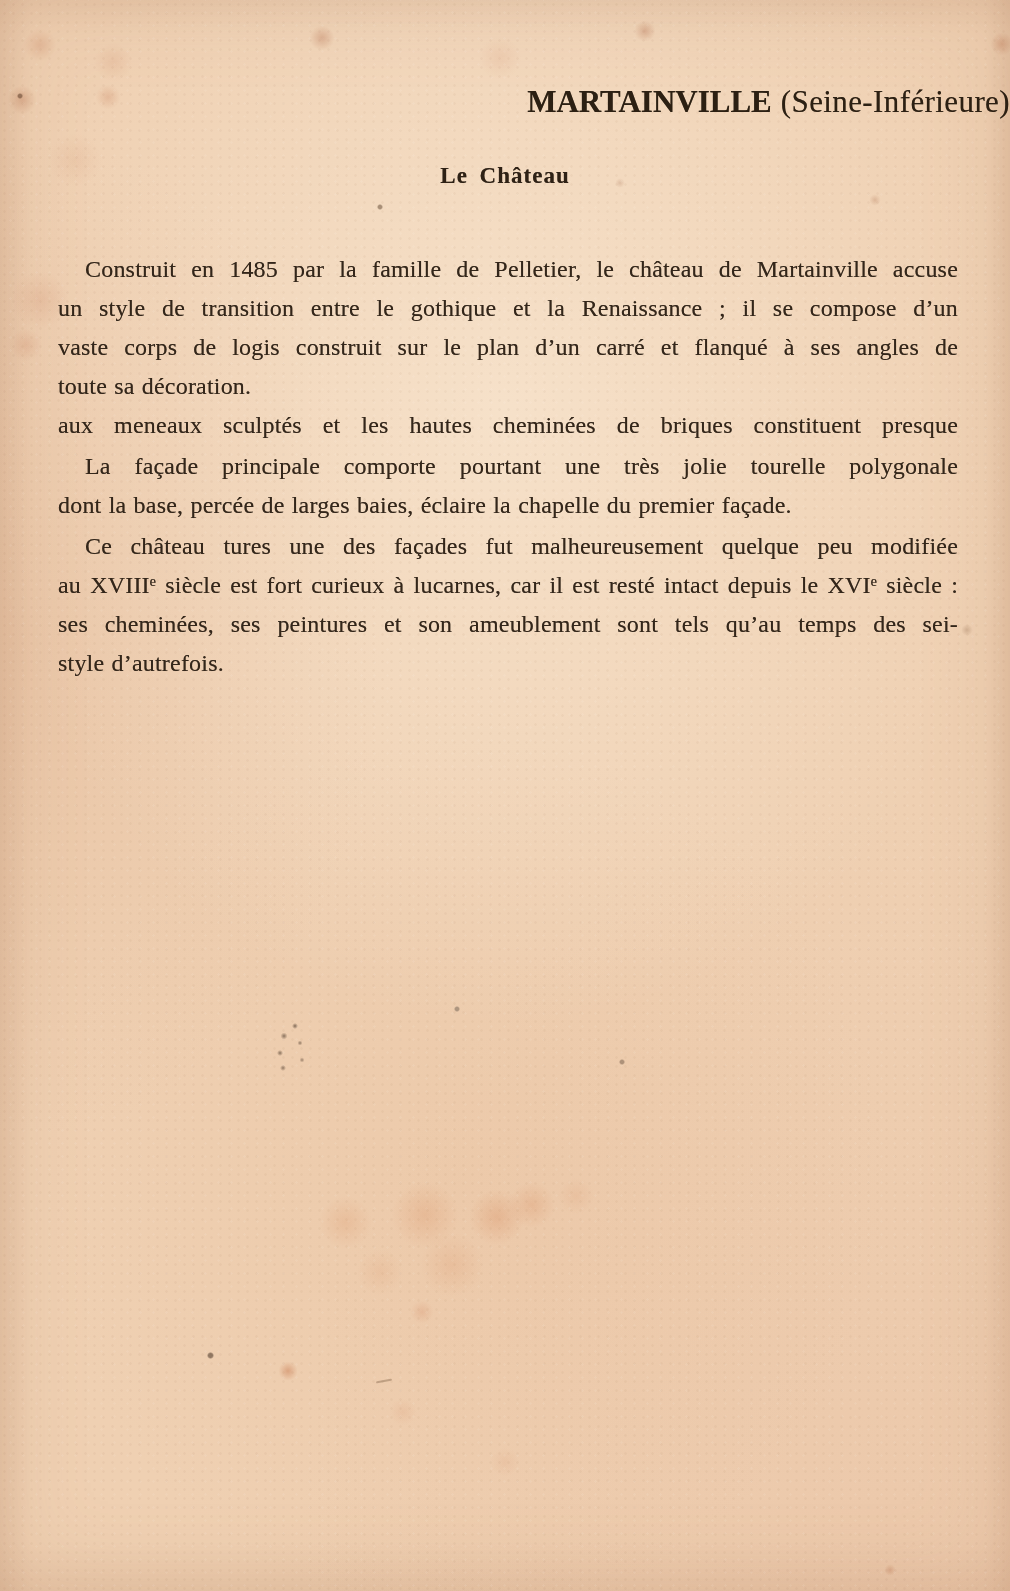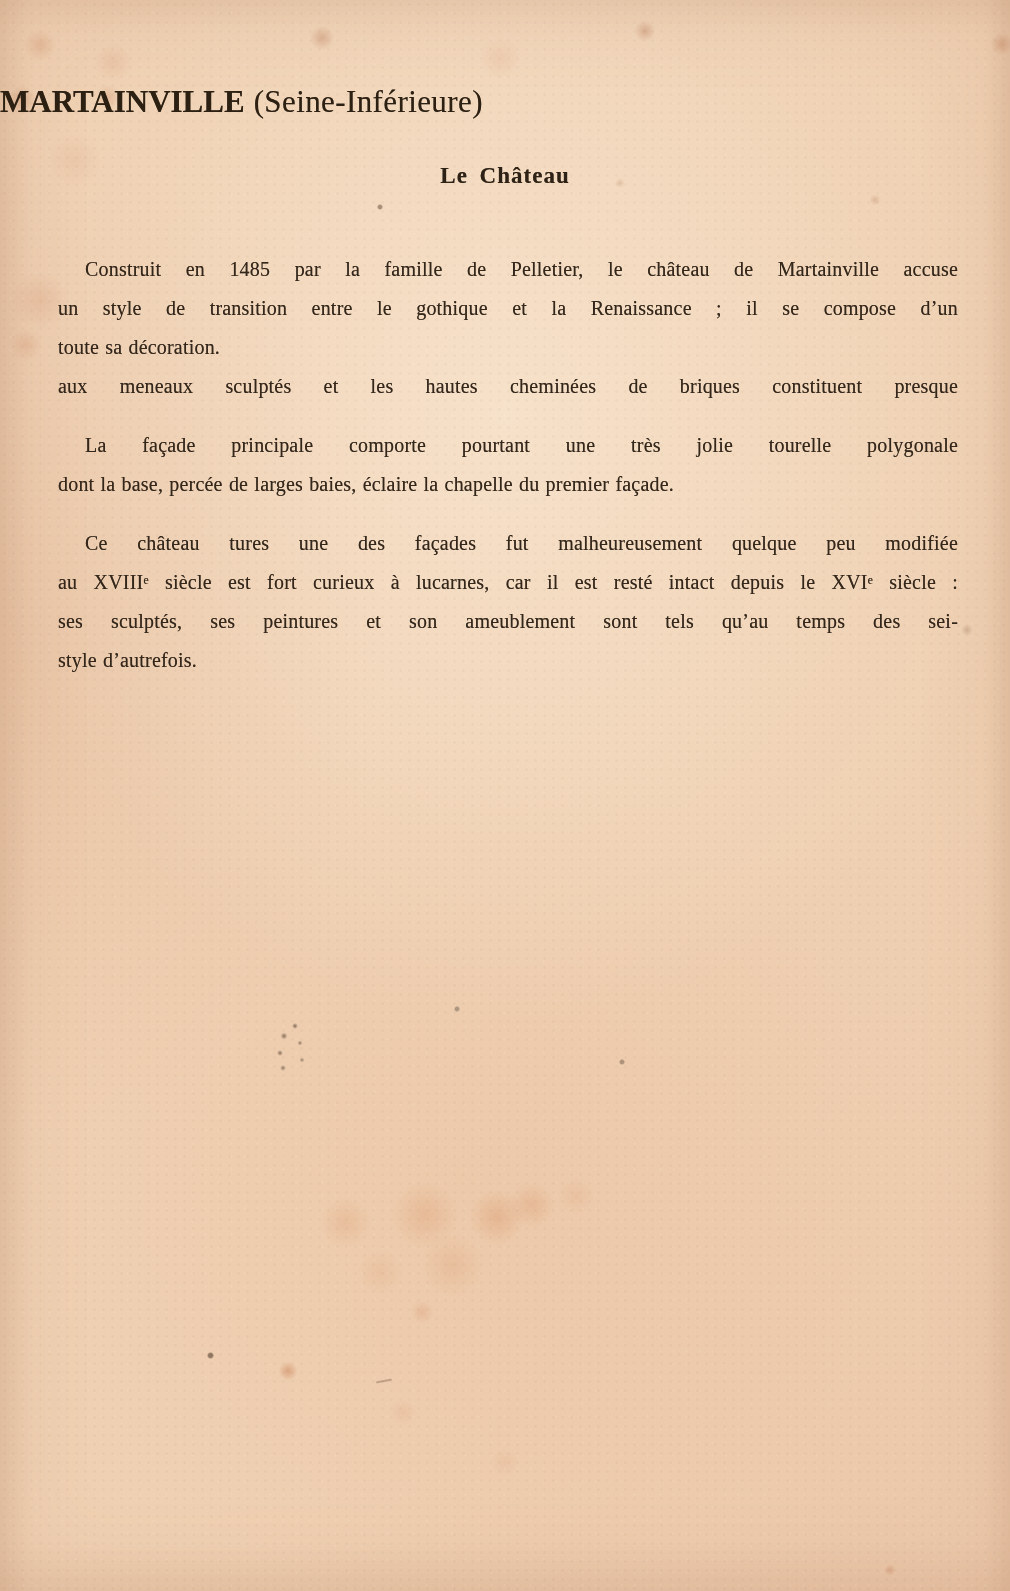--- a/index.html
+++ b/index.html
@@ -50,41 +50,41 @@
       radial-gradient(circle 2px   at 13px 50px, rgba(55,38,25,0.50), transparent 3px);
     pointer-events:none;
   }
   .scratch {
     position:absolute; left:376px; top:1380px; width:16px; height:2px;
     background:rgba(110,80,55,0.35); transform:rotate(-10deg); border-radius:1px;
     pointer-events:none;
   }
   h1.title {
     position:absolute; top:82px; left:0; right:0; margin:0;
-    text-align:left;
+    text-align:right;
     font-size:31px; line-height:40px; font-weight:bold;
     color:#2c2013;
     text-shadow:0 0 0.6px rgba(44,32,19,0.5);
   }
   .title-region { font-weight:normal; margin-left:9px; letter-spacing:0.4px; }
   h2.subtitle {
     position:absolute; top:161px; left:0; right:0; margin:0;
     text-align:center;
     font-size:23px; line-height:30px; font-weight:bold;
     letter-spacing:1px; word-spacing:5px;
     color:#2e2115;
     text-shadow:0 0 0.6px rgba(46,33,21,0.5);
   }
   .body-text {
     position:absolute; top:250px; left:58px; width:900px;
-    font-size:20px; line-height:39px;
+    font-size:24px; line-height:39px;
     letter-spacing:0.2px; word-spacing:1px;
     text-shadow:0 0 0.6px rgba(51,38,26,0.55);
   }
-  .para + .para { margin-top:20px; }
+  .para + .para { margin-top:2px; }
   .ln { text-align:justify; text-align-last:justify; height:39px; overflow:hidden; }
   .ln.first { text-indent:27px; }
   .ln.last { text-align-last:left; }
 </style>
 </head>
 <body>
 
 <div class="page">
   <div class="grain"></div>
 
@@ -125,27 +125,28 @@
   <h1 class="title">
     <span class="title-main">MARTAINVILLE</span><span class="title-region">(Seine-Inférieure)</span>
   </h1>
 
   <h2 class="subtitle">Le Château</h2>
 
   <div class="body-text">
     <div class="para">
       <div class="ln first">Construit en 1485 par la famille de Pelletier, le château de Martainville accuse</div>
       <div class="ln">un style de transition entre le gothique et la Renaissance ; il se compose d’un</div>
+      <div class="ln">vaste corps de logis construit sur le plan d’un carré et flanqué à ses angles de</div>
       <div class="ln last">toute sa décoration.</div>
       <div class="ln">aux meneaux sculptés et les hautes cheminées de briques constituent presque</div>
     </div>
     <div class="para">
       <div class="ln first">La façade principale comporte pourtant une très jolie tourelle polygonale</div>
       <div class="ln last">dont la base, percée de larges baies, éclaire la chapelle du premier façade.</div>
     </div>
     <div class="para">
       <div class="ln first">Ce château tures une des façades fut malheureusement quelque peu modifiée</div>
       <div class="ln">au XVIIIᵉ siècle est fort curieux à lucarnes, car il est resté intact depuis le XVIᵉ siècle :</div>
-      <div class="ln">ses sculptés, ses peintures et son ameublement sont tels qu’au temps des sei-</div>
+      <div class="ln">ses cheminées, ses peintures et son ameublement sont tels qu’au temps des sei-</div>
       <div class="ln last">style d’autrefois.</div>
     </div>
   </div>
 </div>
 
 </body></html>

